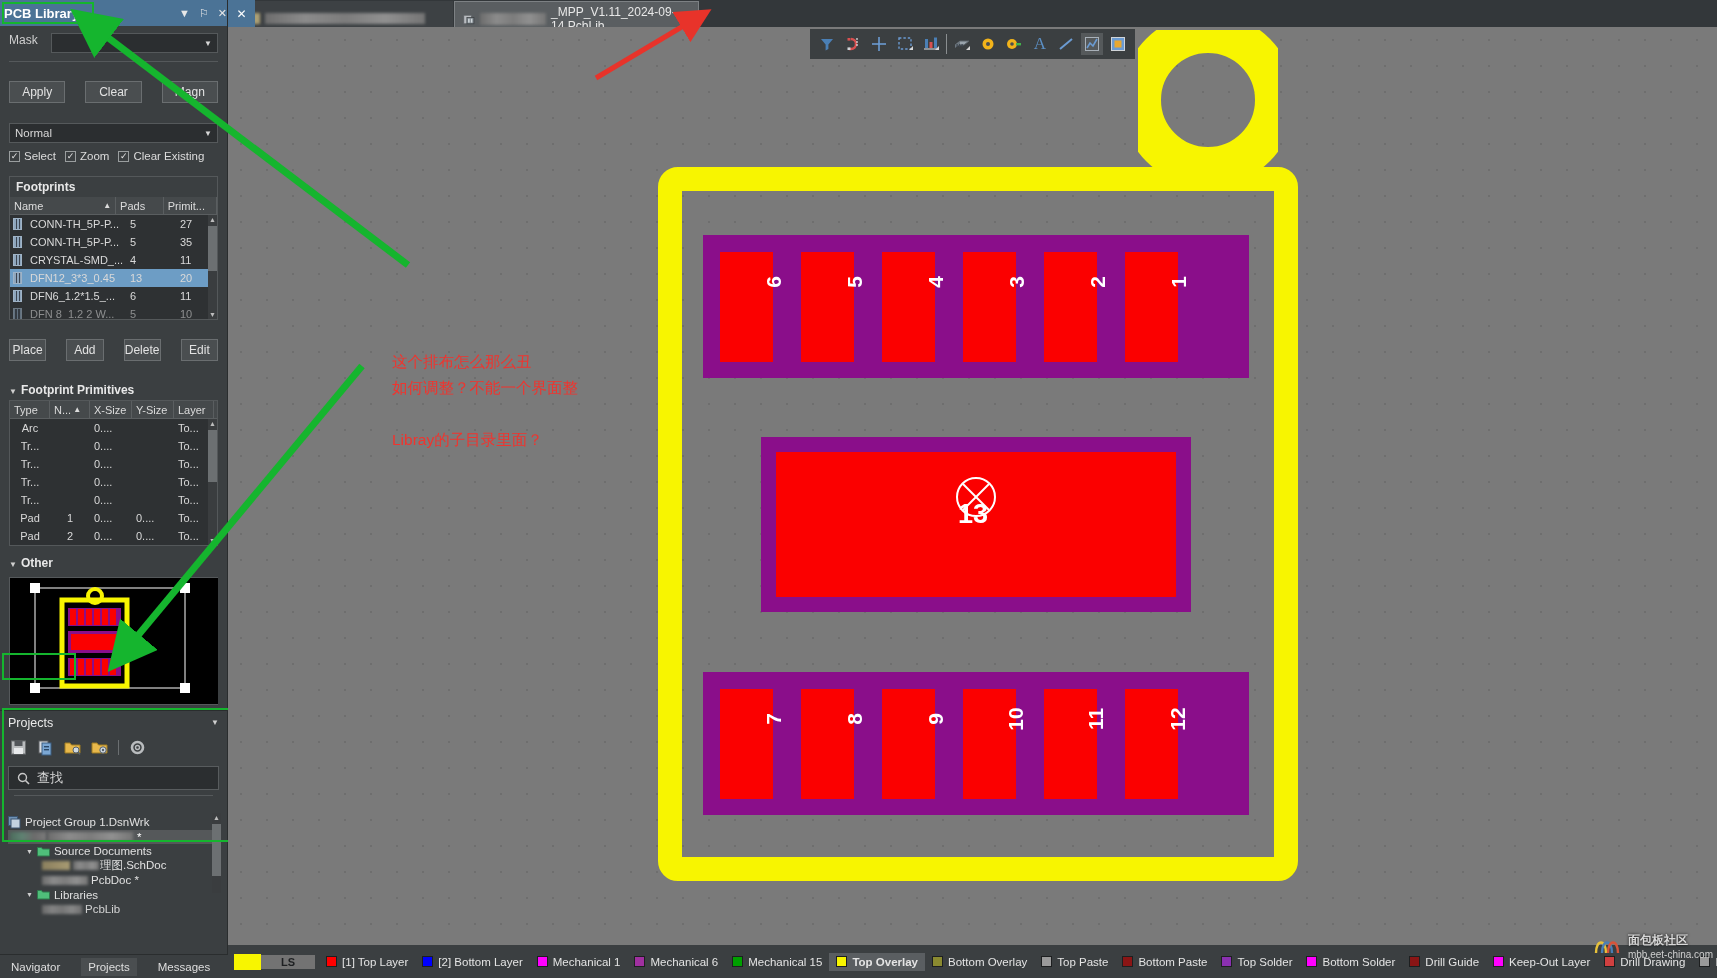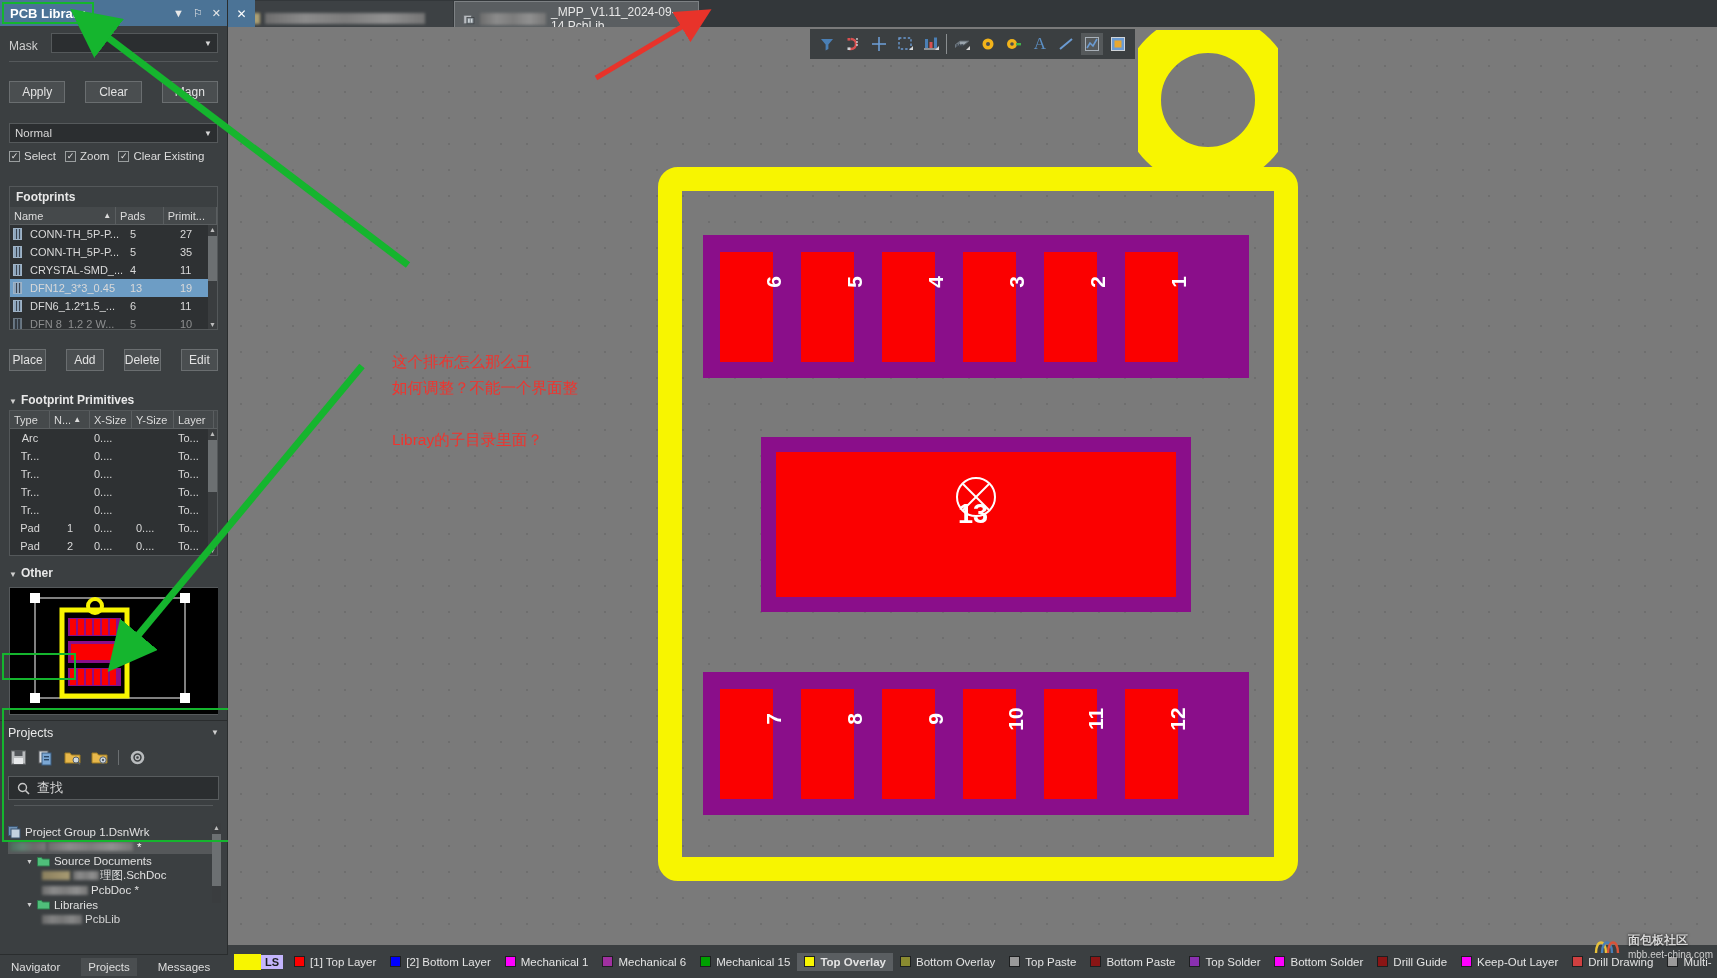--- a/index.html
+++ b/index.html
@@ -11,28 +11,28 @@
   }
   #root { position: relative; width: 1717px; height: 978px; }
 
   
   .left-panel {
     position: absolute; left: 0; top: 0; width: 228px; height: 978px;
     background: #3b3f41; border-right: 1px solid #2a2d2e;
   }
   .panel-title-bar {
     position: relative; height: 26px; background: #4b7396;
-    display: flex; align-items: center; padding: 0 6px;
+    display: flex; align-items: center; padding: 0 0;
   }
   .panel-title-bar .ttl { color:#fff; font-size:13px; font-weight:bold; padding-left:4px;}
   .panel-title-bar .ctl { margin-left:auto; display:flex; gap:9px; align-items:center; color:#e8e8e8; font-size:11px;}
   .hl-green-box {
     position:absolute; border:2.5px solid #15b52e; pointer-events:none;
   }
-  .row { display:flex; align-items:flex-end; padding: 0 9px; }
+  .row { display:flex; align-items:flex-start; padding: 0 9px; }
   .lbl { color:#cfcfcf; font-size:12px; }
   .combo {
     background:#2b2e30; border:1px solid #55595b; height:20px;
     display:flex; align-items:center; justify-content:flex-end;
     padding:0 5px; color:#d7d7d7; font-size:11.5px;
   }
   .combo .cv { margin-right:auto; }
   .combo .arr { font-size:8px; }
   .btnrow { display:flex; gap:20px; padding: 11px 9px; }
   .btn {
@@ -133,21 +133,21 @@
     position:absolute; left:228px; bottom:0; width:1489px; height:33px;
     background:#3b3f41; display:flex; align-items:center; gap:0; padding-left:6px; overflow:hidden;
   }
   .layer {
     display:flex; align-items:center; gap:5px; padding:3px 7px; font-size:11.5px; color:#e4e4e4; white-space:nowrap;
   }
   .layer.active { background:#5a5e61; font-weight:bold; }
   .sw { width:11px; height:11px; display:inline-block; border:1px solid #1d1f20;}
   .lsbtn { display:flex; align-items:center; gap:0; margin-right:4px;}
   .lsbtn .yel { width:27px; height:16px; background:#f8f500;}
-  .lsbtn .ls { background:#c4b5fd; color:#1e2022; font-size:11px; padding:1px 4px; font-weight:bold;}
+  .lsbtn .ls { background:#737373; color:#1e2022; font-size:11px; padding:1px 20px; font-weight:bold;}
 
   .watermark {
     position:absolute; right:4px; bottom:18px; display:flex; align-items:center; gap:5px; z-index:20;
   }
   .wm-txt { color:#d8d8d8; font-size:12px; font-weight:bold; text-shadow:0 0 3px #000; }
   .wm-sub { color:#cfcfcf; font-size:10px; }
 
   svg { display:block; }
 </style>
 </head>
@@ -197,21 +197,21 @@
       <label class="chk">
           <span class="bx">✓</span>
           <span>Zoom</span>
         </label>
       <label class="chk">
           <span class="bx">✓</span>
           <span>Clear Existing</span>
         </label>
     </div>
 
-    <div class="grid-box" style="margin-top:24px;">
+    <div class="grid-box" style="margin-top:14px;">
       <div style="background:#3b3f41;padding:3px 6px;color:#e8e8e8;font-size:12px;font-weight:bold;">Footprints</div>
       <div class="grid-head">
         <div class="gh" style="width:112px;">
             <span>Name</span>
             <span style="margin-left:auto;font-size:8px;">▲</span>
           </div>
         <div class="gh" style="width:50px;">Pads</div>
         <div class="gh" style="width:56px;">Primit...</div>
       </div>
       <div class="grid-body" style="height:104px;overflow:hidden;">
@@ -230,21 +230,21 @@
         <div class="grow">
             <span class="fp-ic"></span>
             <span class="gc" style="width:100px;">CRYSTAL-SMD_...</span>
             <span class="gc" style="width:50px;">4</span>
             <span class="gc">11</span>
           </div>
         <div class="grow sel">
             <span class="fp-ic"></span>
             <span class="gc" style="width:100px;">DFN12_3*3_0.45</span>
             <span class="gc" style="width:50px;">13</span>
-            <span class="gc">19</span>
+            <span class="gc">20</span>
           </div>
         <div class="grow">
             <span class="fp-ic"></span>
             <span class="gc" style="width:100px;">DFN6_1.2*1.5_...</span>
             <span class="gc" style="width:50px;">6</span>
             <span class="gc">11</span>
           </div>
         <div class="grow" style="opacity:.55;">
             <span class="fp-ic"></span>
             <span class="gc" style="width:100px;">DFN 8_1.2 2 W...</span>

